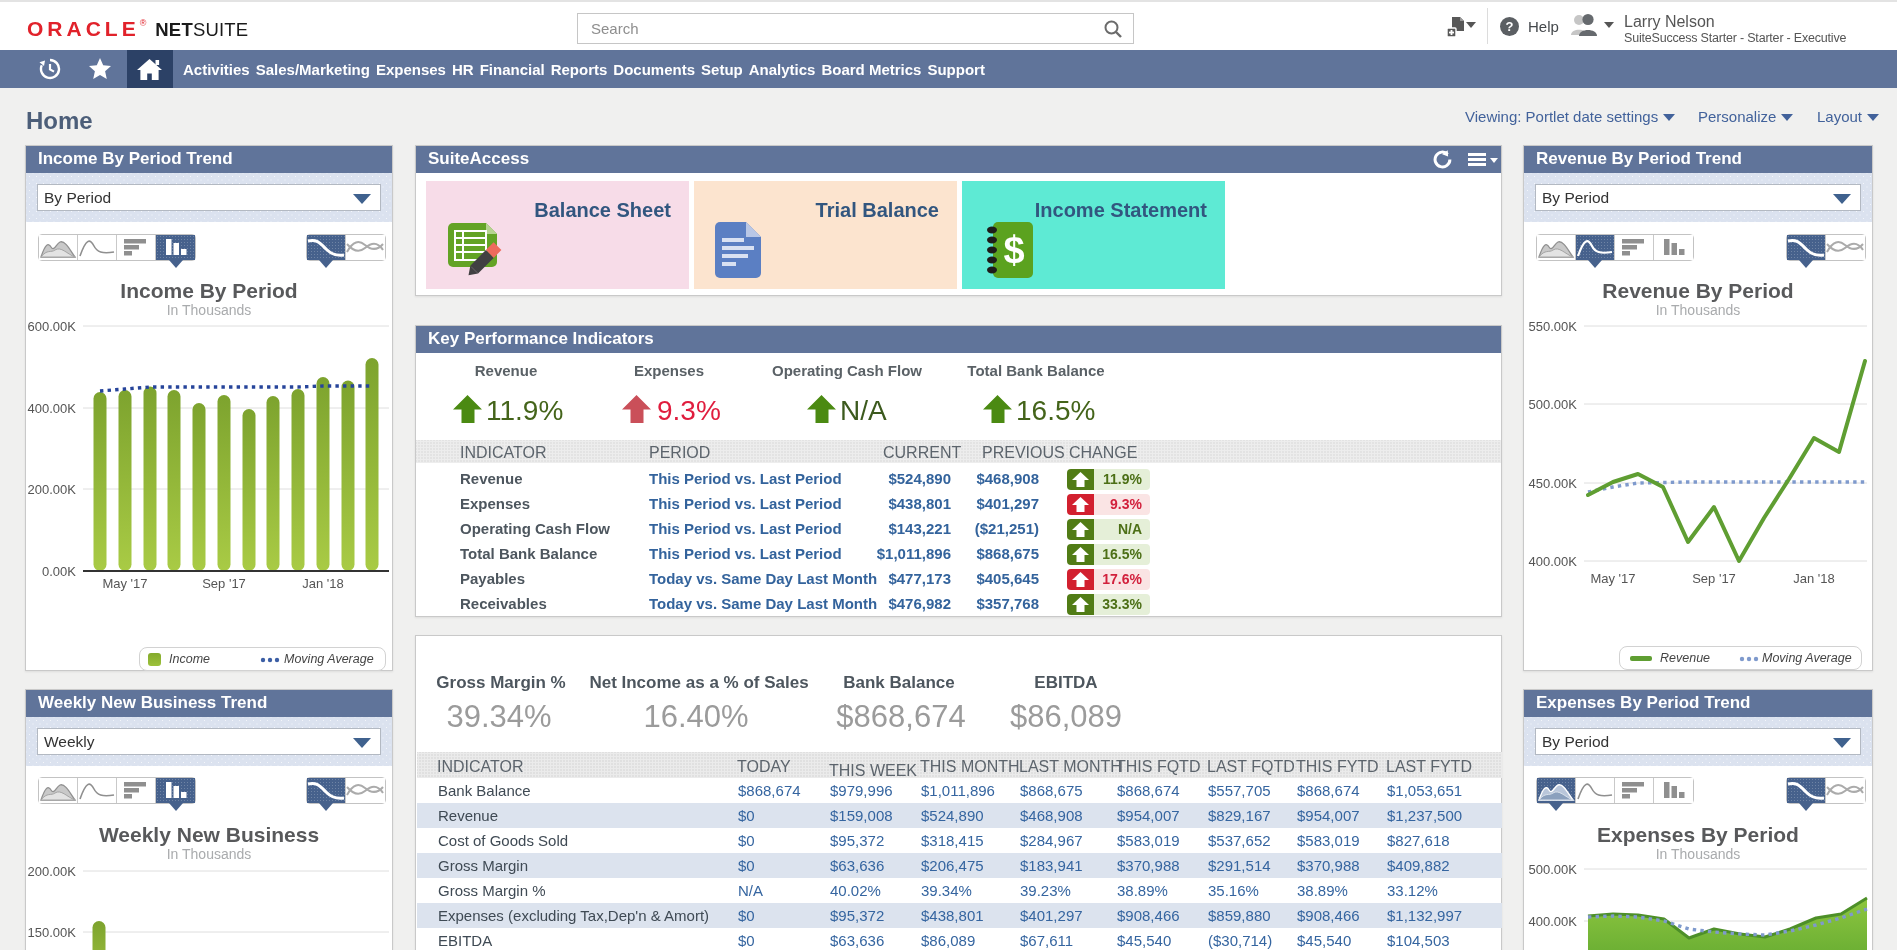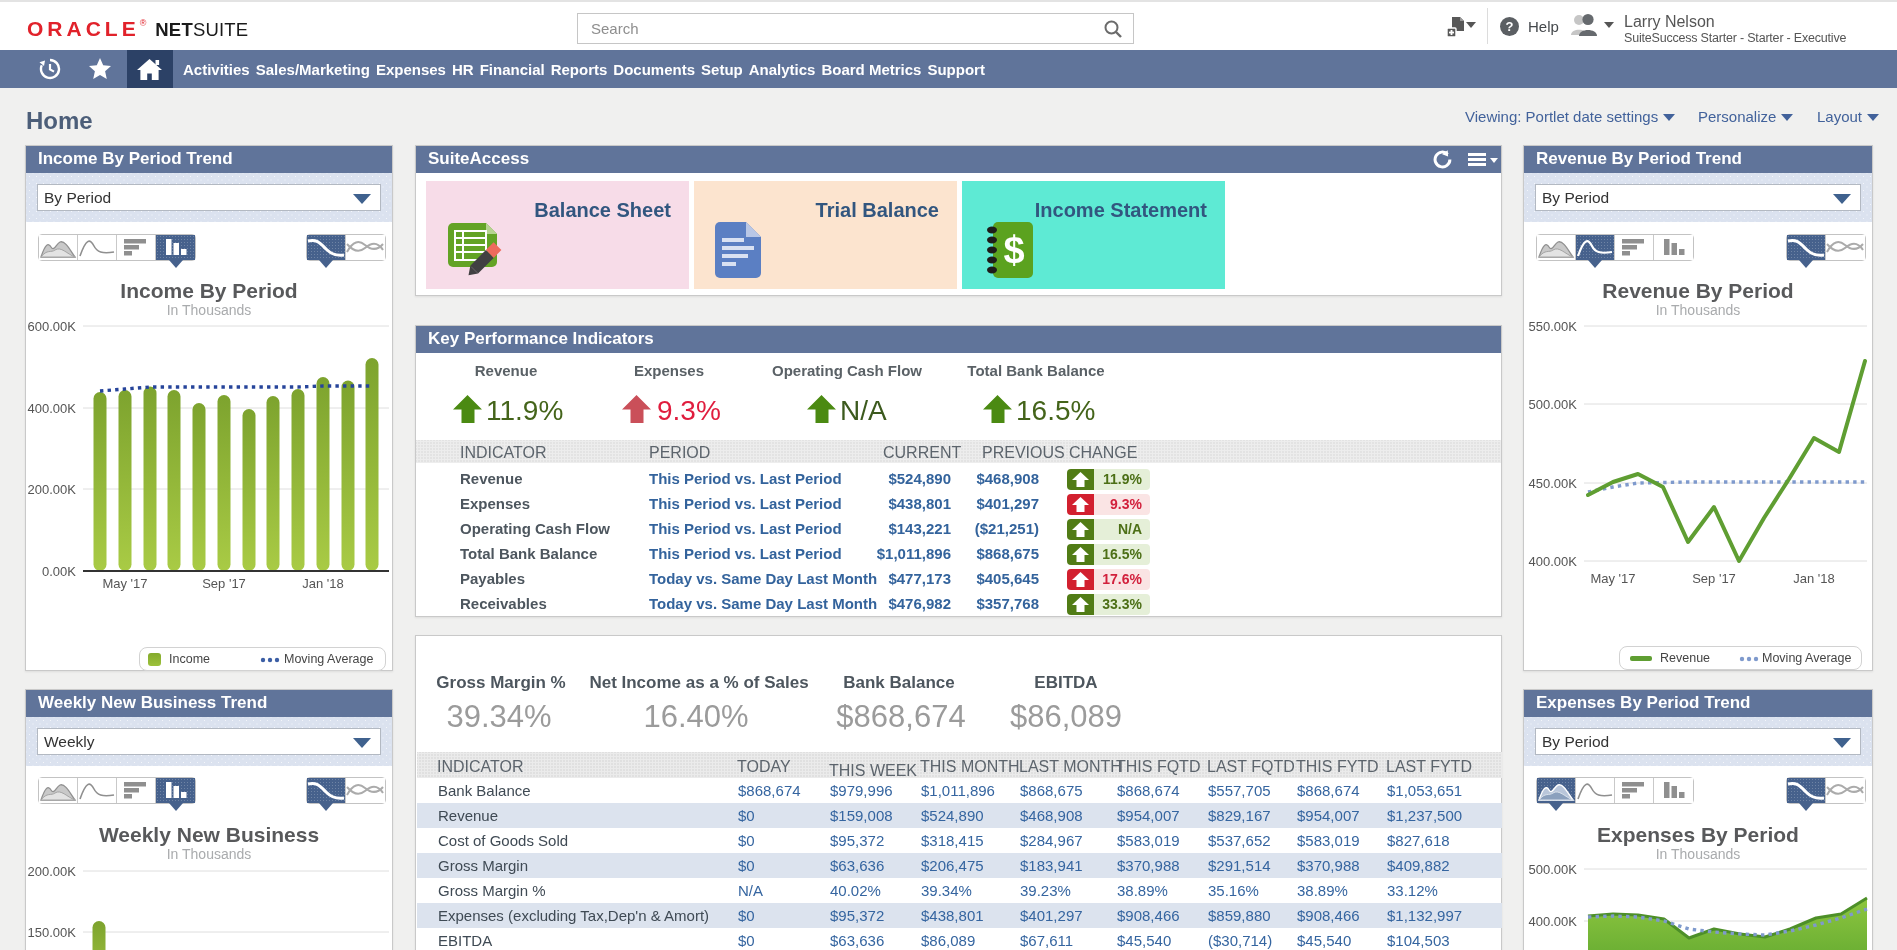--- a/index.html
+++ b/index.html
@@ -41,21 +41,21 @@
 
 .btngroup { position:absolute; display:flex; border:1px solid #c3c3c3; border-radius:4px; background:#fff; }
 .cbtn { width:39px; height:25px; position:relative; border-right:1px solid #c9c9c9; background:#fff; }
 .cbtn:last-child { border-right:none; }
 .cbtn.sel { background:#46618c; background-image:radial-gradient(rgba(255,255,255,0.22) 0.8px, transparent 1px); background-size:3px 3px; }
 .cbtn.sel .tail { position:absolute; left:50%; margin-left:-7px; top:25px; width:0; height:0; border-left:7px solid transparent; border-right:7px solid transparent; border-top:8px solid #46618c; }
 
 .ctitle { position:absolute; width:100%; text-align:center; font-size:21px; font-weight:bold; color:#58595b; }
 .csub { position:absolute; width:100%; text-align:center; font-size:14px; color:#a9abad; }
 
-.legendbox { position:absolute; height:24px; background:#fff; border:1px solid #d2d2d2; border-radius:8px; font-size:12.5px; color:#454545; white-space:nowrap; }
+.legendbox { position:absolute; height:24px; background:#fff; border:1px solid #d2d2d2; border-radius:8px; font-size:12.5px; color:#454545; white-space:nowrap;font-style:italic; }
 
 
 .thead-cell { position:absolute; font-size:16px; color:#5c646c; }
 .t-ind { font-size:15px; color:#4d565e; font-weight:bold; }
 .t-per { font-size:15px; color:#33639c; font-weight:bold; }
 .t-num { font-size:15px; color:#33639c; font-weight:bold; }
 .f-ind { font-size:15px; color:#3f4a54; }
 .f-num { font-size:15px; color:#3565a0; }
 .kpilab { top:36px; font-size:15px; font-weight:bold; color:#5a6166; white-space:nowrap; transform:translateX(-50%); }
 .kpinum { top:69px; font-size:28px; }

